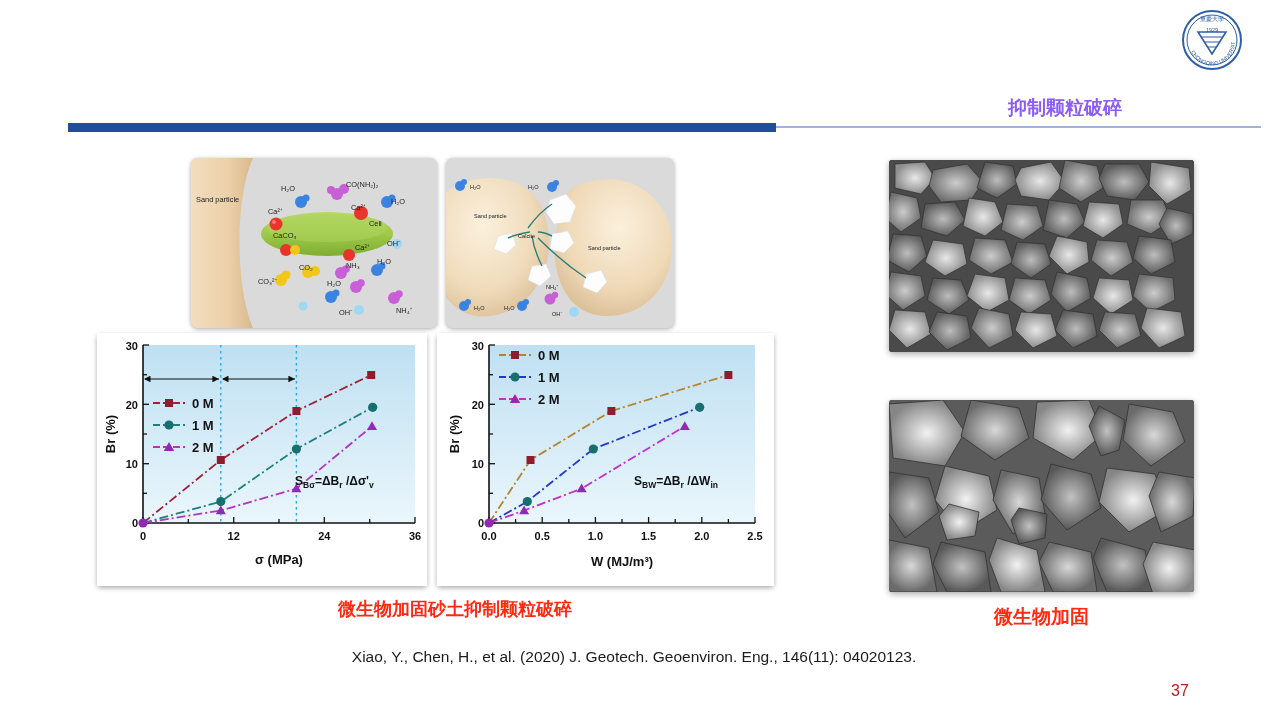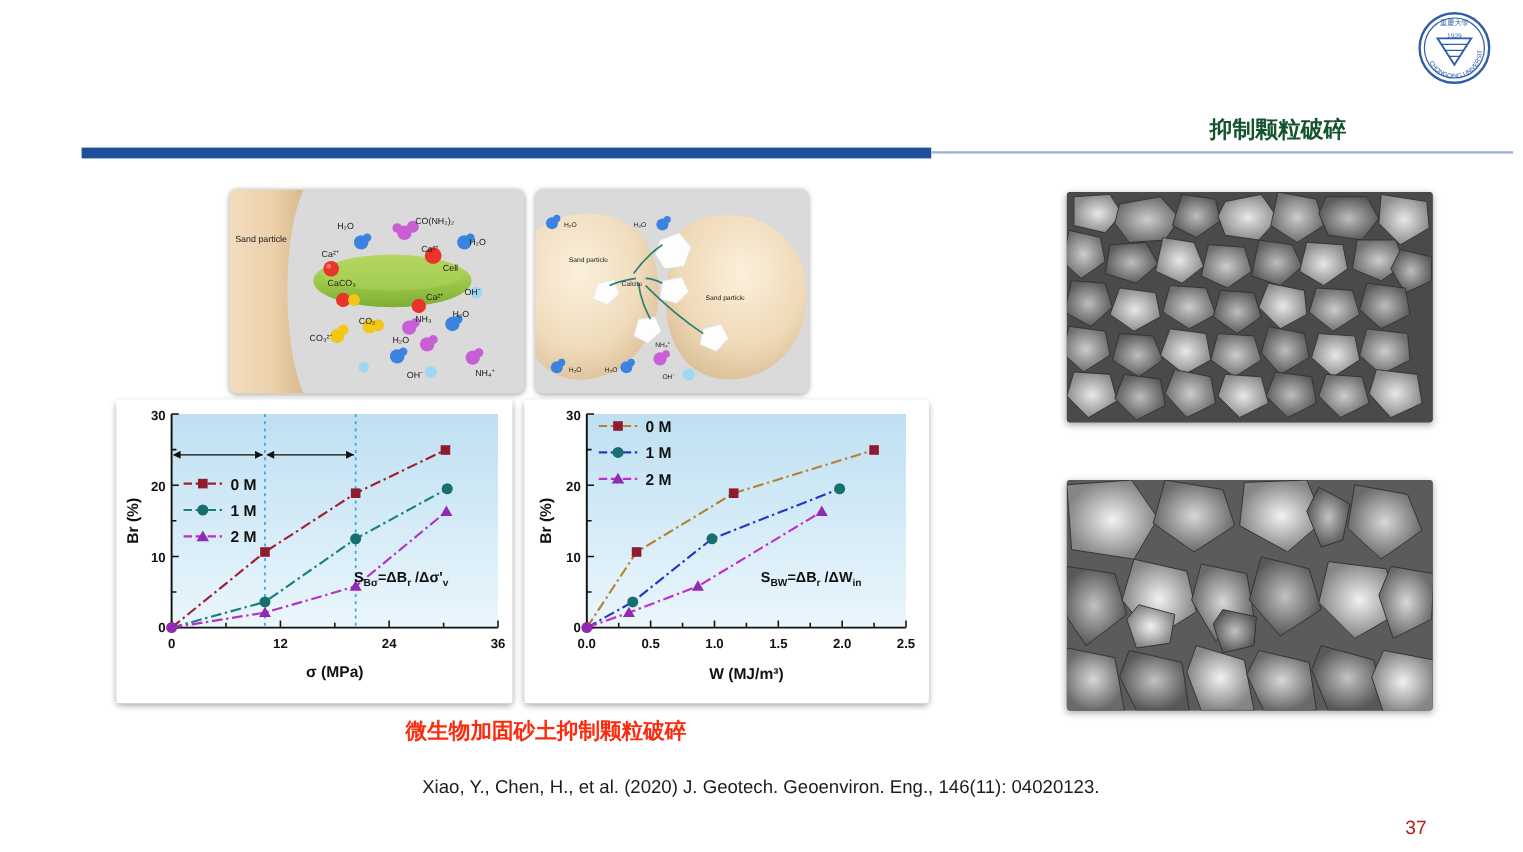--- a/index.html
+++ b/index.html
@@ -16,21 +16,21 @@
   .title{
     position:absolute;left:82px;top:52px;
     font-size:37px;font-weight:700;color:#111;letter-spacing:1px;
     white-space:nowrap;
   }
   .title .accent{color:#ff2400;}
   .rule-thick{position:absolute;left:68px;top:123px;width:708px;height:9px;background:#1f4e9b;}
   .rule-thin{position:absolute;left:776px;top:126px;width:485px;height:2px;background:#9fb4d6;}
   .right-head{
     position:absolute;left:1065px;top:95px;transform:translateX(-50%);
-    font-size:19px;font-weight:700;color:#14532d;white-space:nowrap;
+    font-size:19px;font-weight:700;color:#8b5cf6;white-space:nowrap;
   }
 
   
   .micp-wrap{position:absolute;left:191px;top:158px;width:483px;height:170px;display:flex;gap:9px;}
   .micp{position:relative;border-radius:7px;overflow:hidden;
         box-shadow:0 1px 4px rgba(0,0,0,.35);}
   .micp-a{width:246px;height:170px;background:#dcdcdc;}
   .micp-b{width:228px;height:170px;background:#d9d9d9;}
   .micp svg{display:block;}
   .mlab{font-family:"Liberation Sans",sans-serif;font-size:7.4px;fill:#1a1a1a;}
@@ -546,15 +546,16 @@
         <path d="M52 142 l44 10 6 40 -44 0 -14 -28 z" fill="url(#hr3)"></path>
         <path d="M108 138 l40 12 8 42 -44 0 -12 -32 z" fill="url(#hr1)"></path>
         <path d="M160 142 l42 10 6 40 -44 0 -14 -30 z" fill="url(#hr2)"></path>
         <path d="M212 138 l44 12 8 42 -46 0 -14 -34 z" fill="url(#hr3)"></path>
         <path d="M264 142 l42 8 0 44 -42 0 -10 -30 z" fill="url(#hr1)"></path>
         <path d="M60 104 l30 8 -4 24 -28 4 -8 -24 z" fill="url(#hr1)"></path>
         <path d="M130 108 l28 6 -2 24 -26 6 -8 -24 z" fill="url(#hr3)"></path>
       </g>
     </svg>
   </div>
+  <div class="sem-cap" id="cap-bottom">微生物加固</div>
 
   <div class="page-num">37</div>
 </div>
 
 </body></html>

